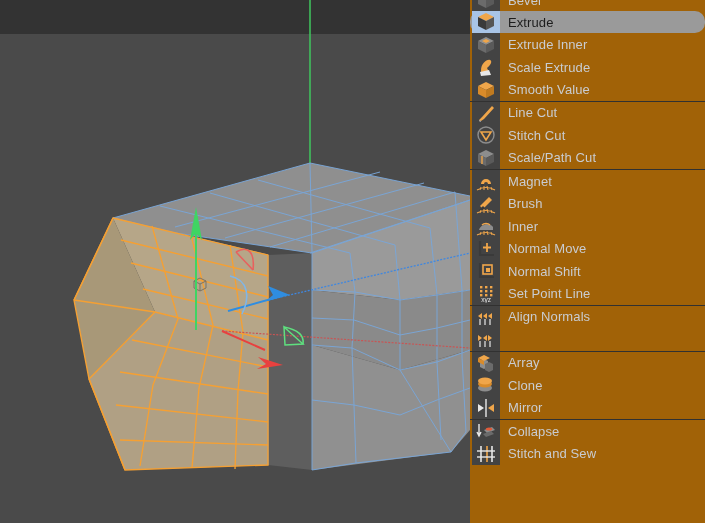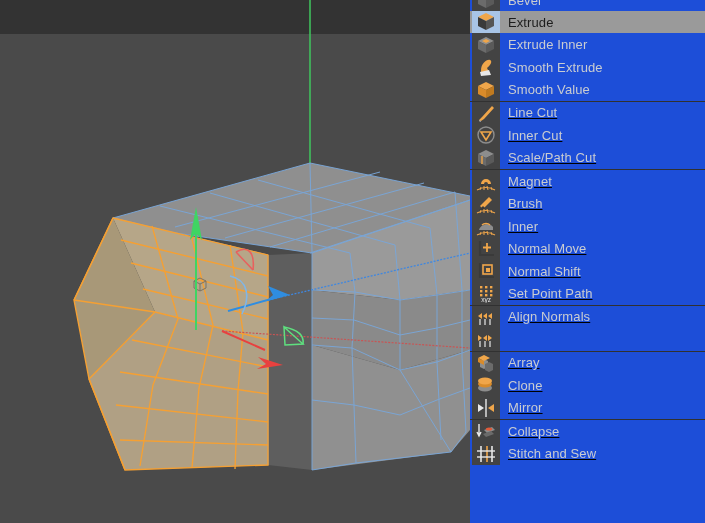--- a/index.html
+++ b/index.html
@@ -9,27 +9,27 @@
 
   
   #viewport{position:absolute;left:0;top:0;width:470px;height:523px;
             background:#4a4a4a;overflow:hidden;}
   #viewport-topband{position:absolute;left:0;top:0;width:470px;height:34px;
             background:#333333;}
   #viewport-svg{position:absolute;left:0;top:0;}
 
   
   #menu{position:absolute;left:470px;top:0;width:235px;height:523px;
-        background:#1d4ed8;overflow:hidden;}
+        background:#a16207;overflow:hidden;}
   .group{position:relative;}
-  .group + .group{border-top:1px solid #313131;text-decoration:underline;}
+  .group + .group{border-top:1px solid #313131;}
   .iconcol{position:absolute;left:2px;top:0;width:28px;bottom:0;background:#434343;}
   .row{position:relative;height:22.45px;display:flex;align-items:center;
        cursor:default;}
-  .row.sel{background:#9a9a9a;}
+  .row.sel{background:#9a9a9a;border-radius:10px;}
   .ico{position:relative;z-index:2;width:28px;min-width:28px;height:22.45px;
        margin-left:2px;display:flex;align-items:center;justify-content:center;}
   .ico svg{display:block;}
   .row.sel .ico{background:#a8c4e6;}
   .lbl{position:relative;z-index:2;margin-left:8px;font-size:13px;color:#c9ccd1;
        white-space:nowrap;letter-spacing:.1px;}
   .row.sel .lbl{color:#1d1d1d;}
   .row.clipped{height:11px;overflow:hidden;}
   .row.clipped .ico,.row.clipped .lbl{margin-top:-11px;}
 </style>
@@ -182,21 +182,21 @@
           </span>
           <span class="lbl">Extrude Inner</span>
         </div>
         <div class="row">
           <span class="ico">
             <svg width="20" height="20" viewBox="0 0 20 20">
               <path d="M5 14 C5 6,11 2,14 3 C17 4,14 9,11 11 L13 15 L5 17 Z" fill="#f0a64a"></path>
               <polygon points="4,15 13,13 15,18 5,19" fill="#e8e8e8"></polygon>
             </svg>
           </span>
-          <span class="lbl">Smooth Extrude</span>
+          <span class="lbl">Scale Extrude</span>
         </div>
         <div class="row">
           <span class="ico">
             <svg width="20" height="20" viewBox="0 0 20 20">
               <polygon points="10,2 18,6 10,10 2,6" fill="#f0a64a"></polygon>
               <polygon points="2,6 10,10 10,18 2,14" fill="#d98b2a"></polygon>
               <polygon points="18,6 10,10 10,18 18,14" fill="#c07a1f"></polygon>
             </svg>
           </span>
           <span class="lbl">Smooth Value</span>
@@ -214,21 +214,21 @@
           <span class="lbl">Line Cut</span>
         </div>
         <div class="row">
           <span class="ico">
             <svg width="20" height="20" viewBox="0 0 20 20">
               <polygon points="10,2 18,6 10,10 2,6" fill="none"></polygon>
               <circle cx="10" cy="10" r="8" fill="none" stroke="#8d8d8d" stroke-width="1.4"></circle>
               <polygon points="5,7 15,7 10,15" fill="none" stroke="#f0a64a" stroke-width="1.6"></polygon>
             </svg>
           </span>
-          <span class="lbl">Inner Cut</span>
+          <span class="lbl">Stitch Cut</span>
         </div>
         <div class="row">
           <span class="ico">
             <svg width="20" height="20" viewBox="0 0 20 20">
               <polygon points="10,2 18,6 10,10 2,6" fill="#8d8d8d"></polygon>
               <polygon points="2,6 10,10 10,18 2,14" fill="#6b6b6b"></polygon>
               <polygon points="18,6 10,10 10,18 18,14" fill="#5a5a5a"></polygon>
               <line x1="6" y1="8" x2="6" y2="16" stroke="#f0a64a" stroke-width="1.4"></line>
             </svg>
           </span>
@@ -300,21 +300,21 @@
                 <rect x="4" y="7" width="2.4" height="2.4"></rect>
                 <rect x="9" y="7" width="2.4" height="2.4"></rect>
                 <rect x="14" y="7" width="2.4" height="2.4"></rect>
                 <rect x="4" y="11" width="2.4" height="2.4"></rect>
                 <rect x="9" y="11" width="2.4" height="2.4"></rect>
                 <rect x="14" y="11" width="2.4" height="2.4"></rect>
               </g>
               <text x="10" y="19" font-size="6.5" fill="#e6e6e6" text-anchor="middle" font-family="Liberation Sans, sans-serif">xyz</text>
             </svg>
           </span>
-          <span class="lbl">Set Point Path</span>
+          <span class="lbl">Set Point Line</span>
         </div>
       </div>
       <div class="group">
         <div class="iconcol"></div>
         <div class="row">
           <span class="ico">
             <svg width="20" height="20" viewBox="0 0 20 20">
               <g fill="#f0a64a">
                 <polygon points="2,9 6,6 6,12"></polygon>
                 <polygon points="7,9 11,6 11,12"></polygon>

